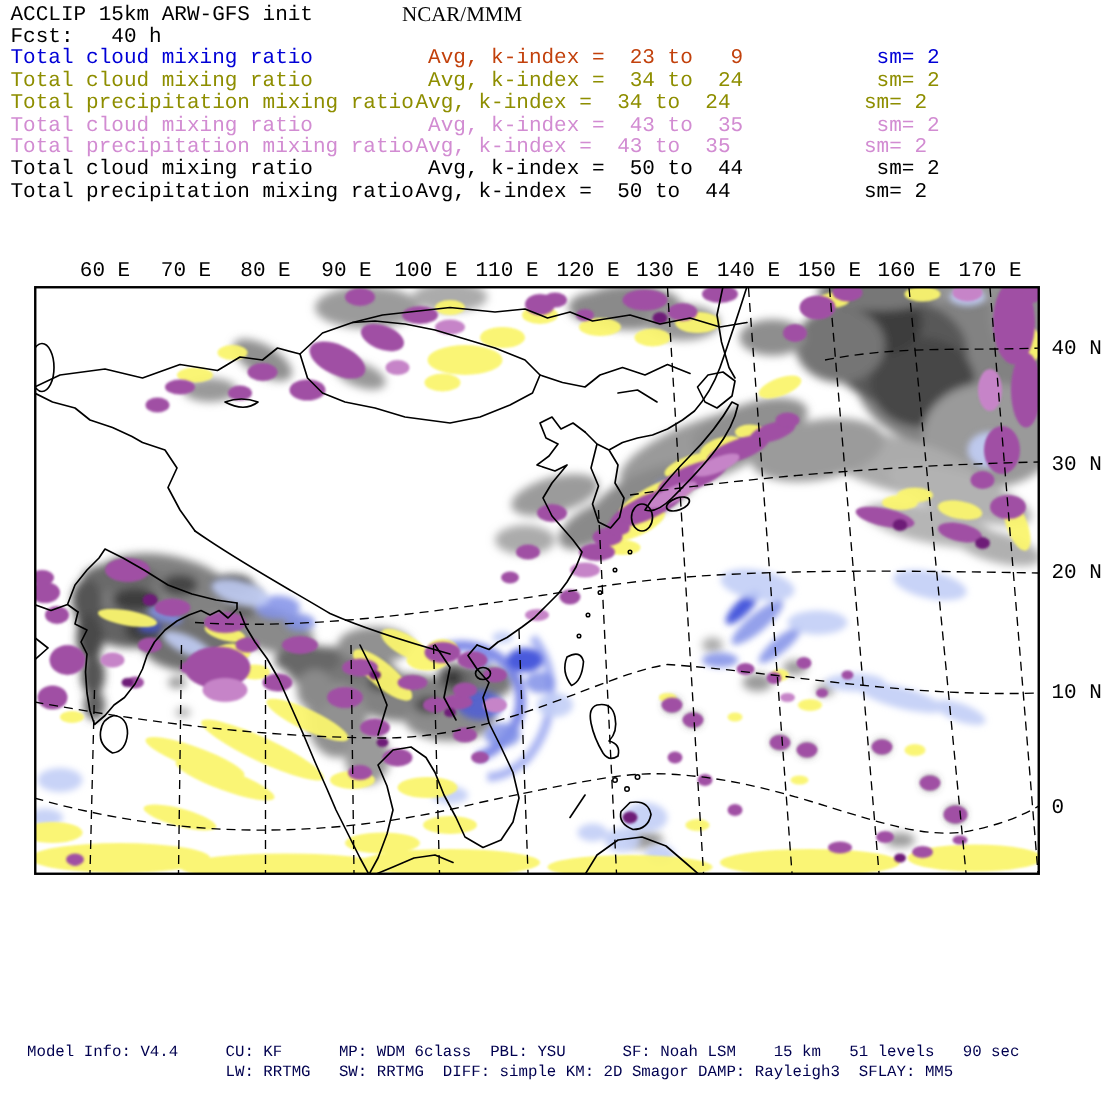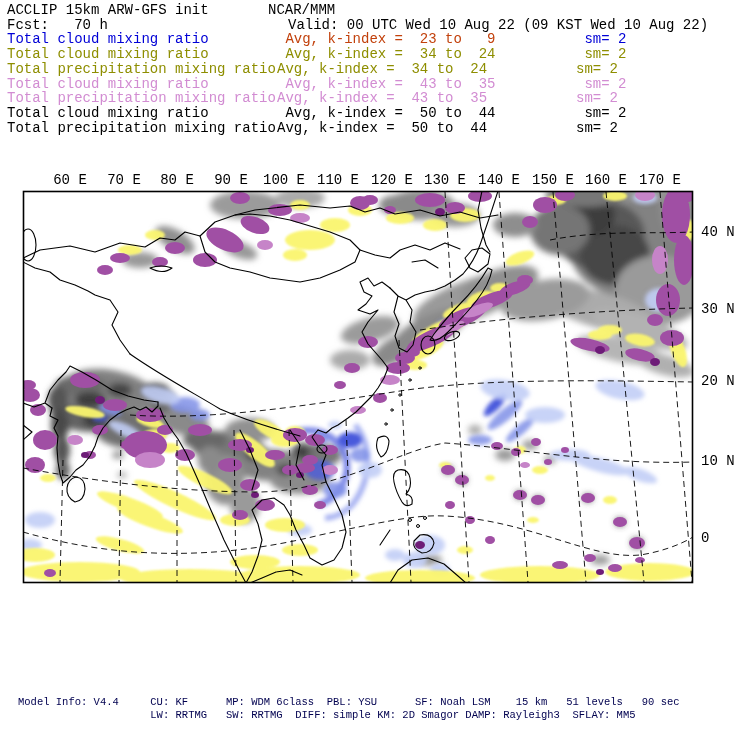--- a/index.html
+++ b/index.html
@@ -11,25 +11,24 @@
           white-space:pre;margin:0;font-family:"Liberation Mono","DejaVu Sans Mono",monospace;}
   #mapsvg{position:absolute;left:0;top:163px;}
   text{font-family:"Liberation Mono","DejaVu Sans Mono",monospace;font-size:14px;fill:#000;}
 </style>
 </head>
 <body>
 
 <div>
   <div class="hrow" style="top:3px">
     <span style="left: 7px; color: rgb(0, 0, 0);">ACCLIP 15km ARW-GFS init</span>
-    <span style="left: 268px; color: rgb(0, 0, 0);">NCAR/MMM</span>
+    <span style="left: 268px; color: rgb(0, 0, 0); font-family: Liberation Serif, serif;">NCAR/MMM</span>
   </div>
   <div class="hrow" style="top:17.7px">
-    <span style="left: 7px; color: rgb(0, 0, 0);">Fcst:   70 h</span>
-    <span style="left: 288px; color: rgb(0, 0, 0);">Valid: 00 UTC Wed 10 Aug 22 (09 KST Wed 10 Aug 22)</span>
+    <span style="left: 7px; color: rgb(0, 0, 0);">Fcst:   40 h</span>
   </div>
   <div class="hrow" style="top:32.4px">
     <span style="left: 7px; color: rgb(0, 0, 214);">Total cloud mixing ratio</span>
     <span style="left: 277px; color: #c2410c;"> Avg, k-index =  23 to   9</span>
     <span style="left: 576px; color: rgb(0, 0, 214);"> sm= 2</span>
   </div>
   <div class="hrow" style="top:47.1px">
     <span style="left: 7px; color: rgb(142, 142, 0);">Total cloud mixing ratio</span>
     <span style="left: 277px; color: rgb(142, 142, 0);"> Avg, k-index =  34 to  24</span>
     <span style="left: 576px; color: rgb(142, 142, 0);"> sm= 2</span>

